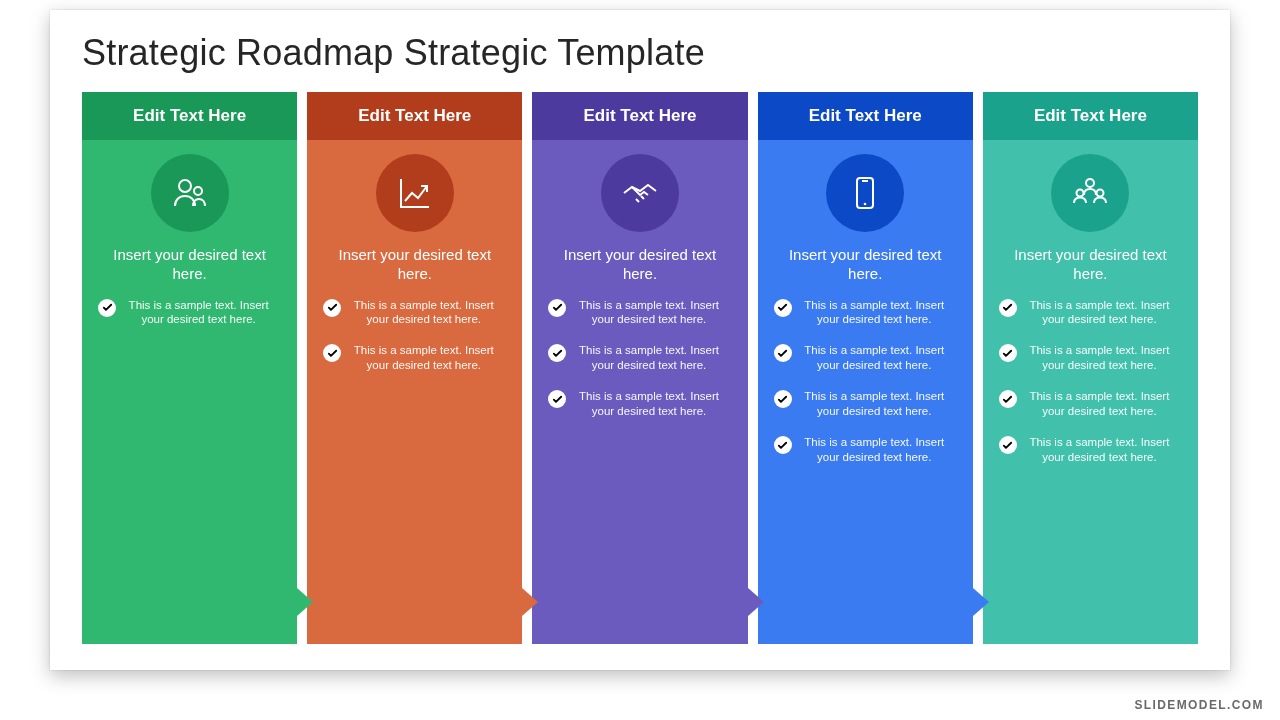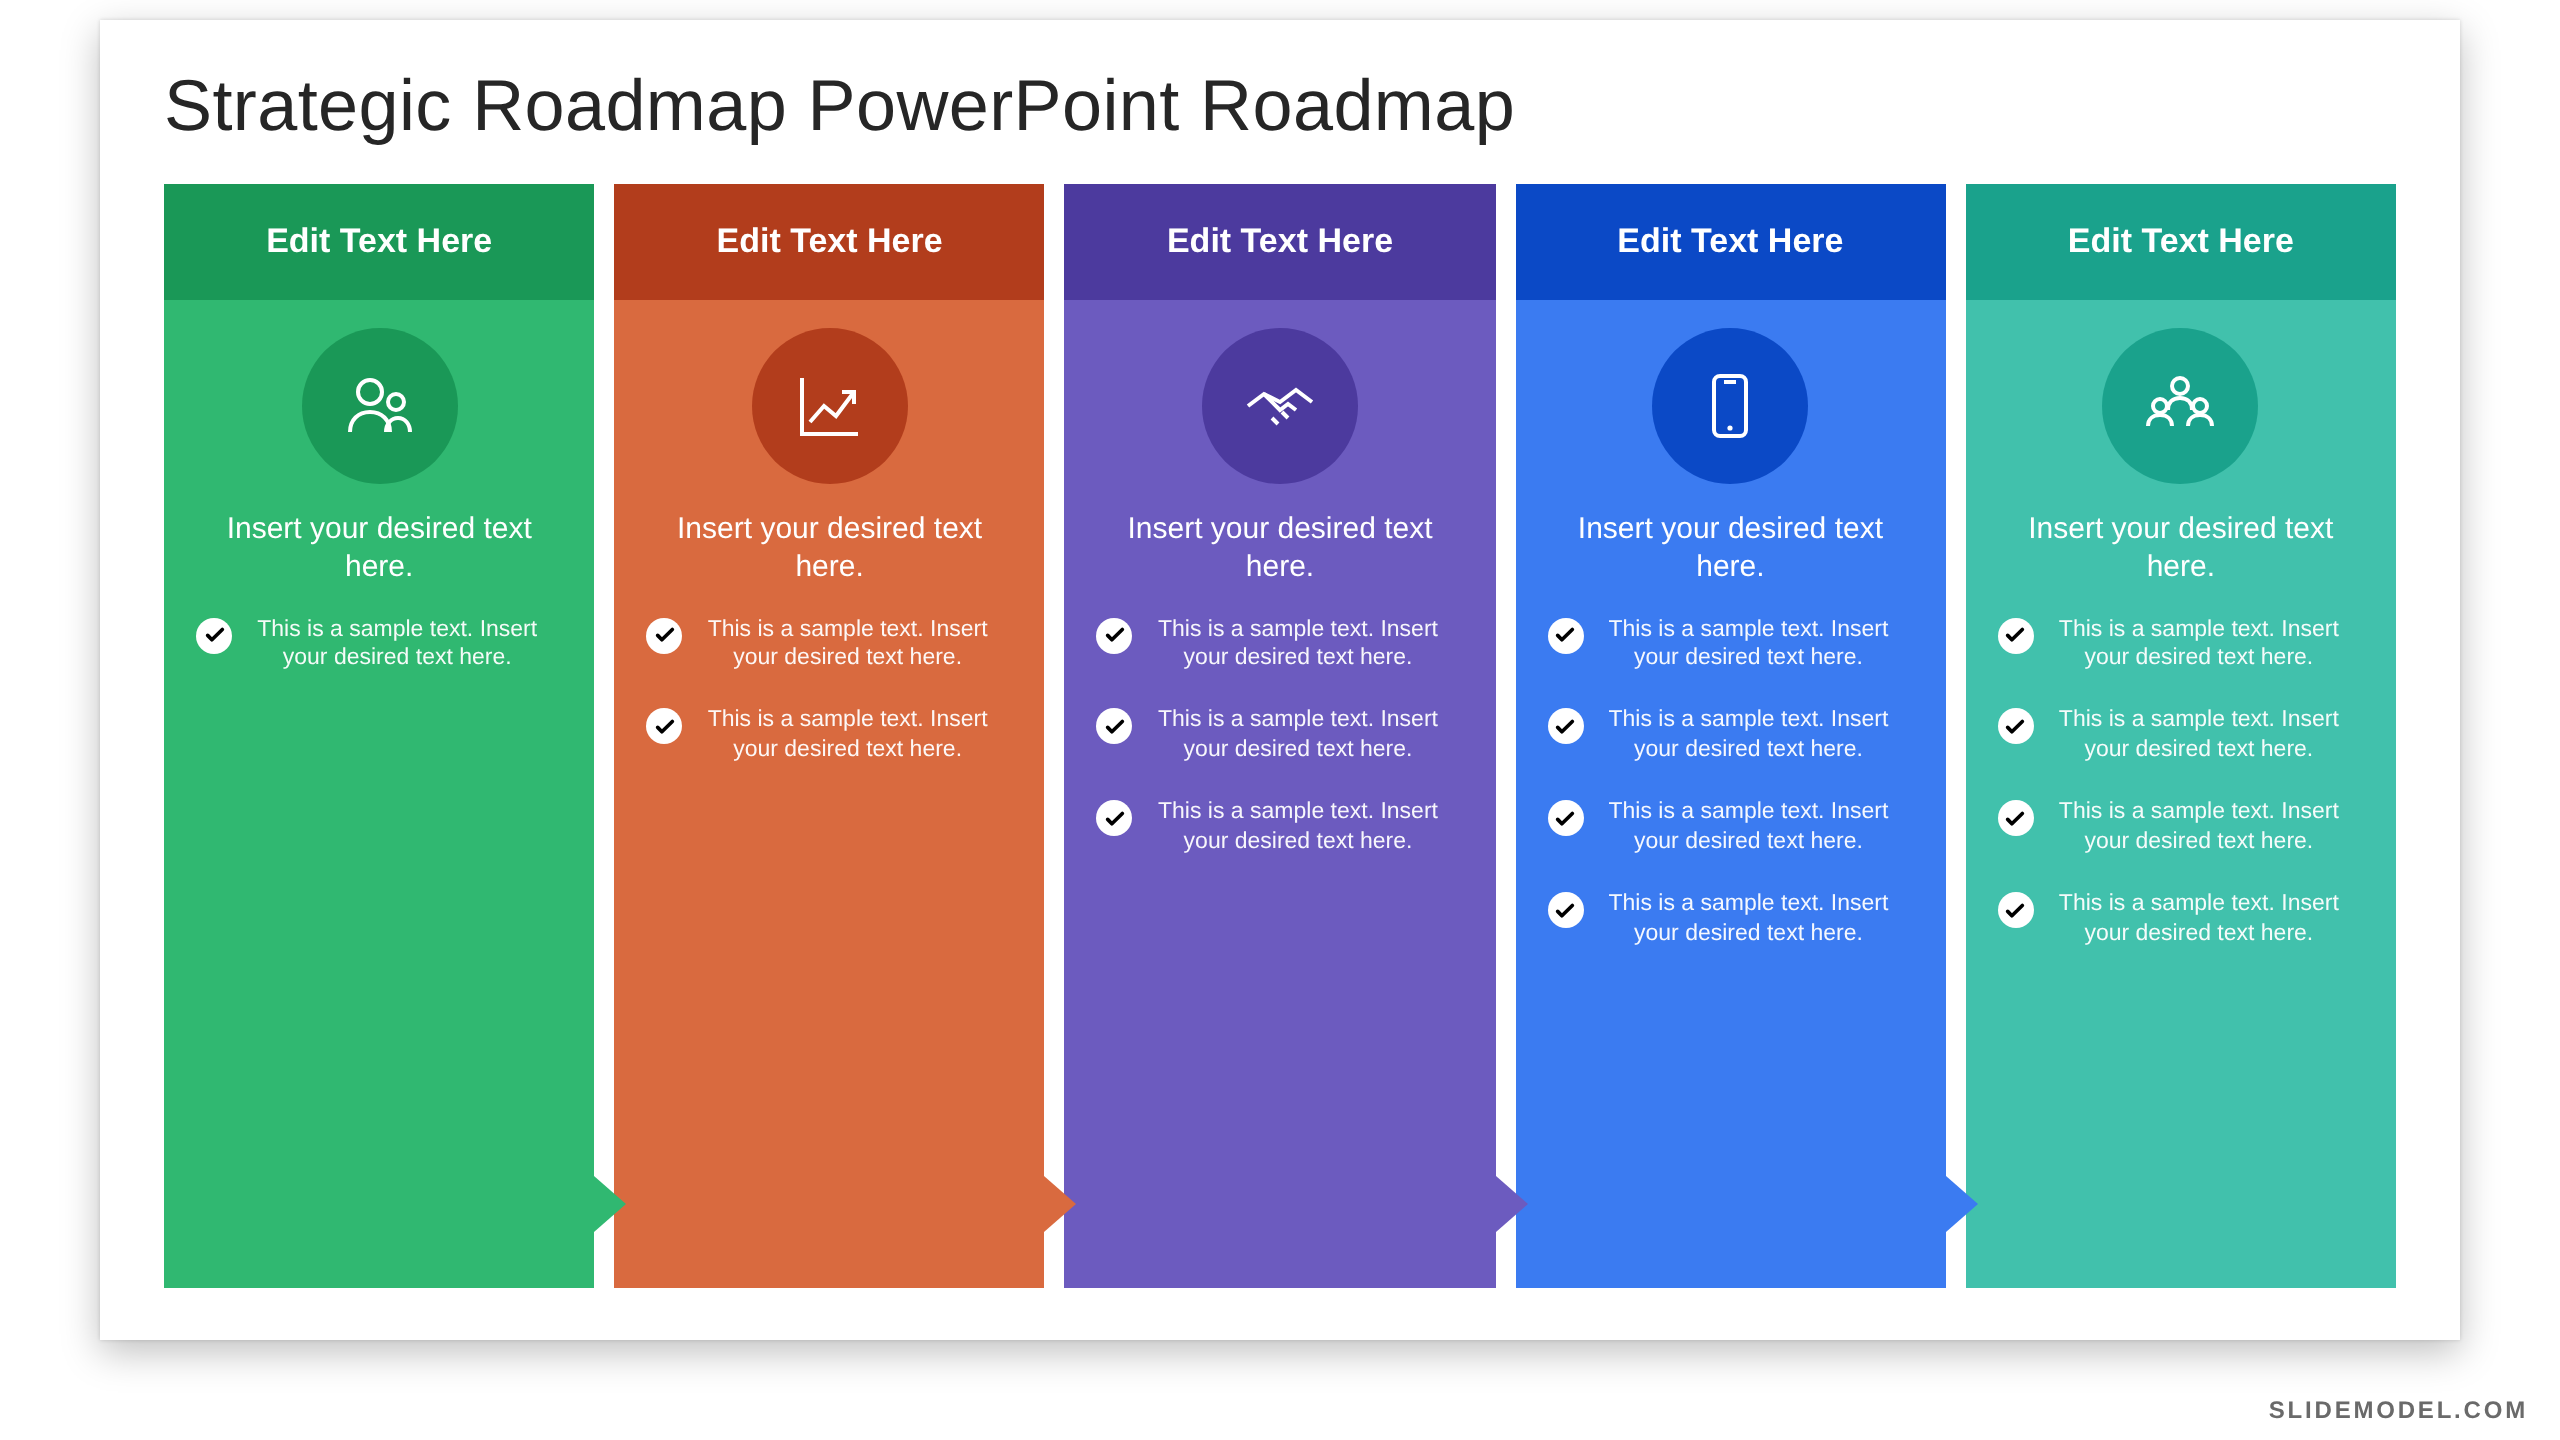--- a/index.html
+++ b/index.html
@@ -35,21 +35,21 @@
     position: relative;
   }
   .col {
     flex: 1 1 0;
     display: flex;
     flex-direction: column;
     color: #ffffff;
     position: relative;
   }
   .col-head {
-    height: 58px;
+    height: 48px;
     display: flex;
     align-items: center;
     justify-content: center;
     font-weight: 700;
     font-size: 17px;
   }
   .col-body {
     flex: 1;
     padding: 14px 16px 10px 16px;
     display: flex;
@@ -115,21 +115,21 @@
     font-size: 12px;
     letter-spacing: 1.4px;
     color: #6a6a6a;
     font-weight: 700;
   }
 </style>
 </head>
 <body>
 
 <div class="slide-wrap">
-  <h1 class="slide-title">Strategic Roadmap PowerPoint Roadmap</h1>
+  <h1 class="slide-title">Strategic Roadmap Strategic Template</h1>
   <div class="columns" id="columns">
       <div class="col">
         <div class="col-head" style="background: rgb(26, 152, 87);">Edit Text Here</div>
         <div class="col-body" style="background: rgb(48, 184, 113);">
           <div class="icon-circle" style="background: rgb(26, 152, 87);">
             <svg viewBox="0 0 40 40">
               <circle cx="15" cy="13" r="6"></circle>
               <path d="M5 33c0-6 4-10 10-10s10 4 10 10"></path>
               <circle cx="28" cy="18" r="4"></circle>
               <path d="M23 33c0-4 2.5-7 6-7s6 3 6 7"></path>

